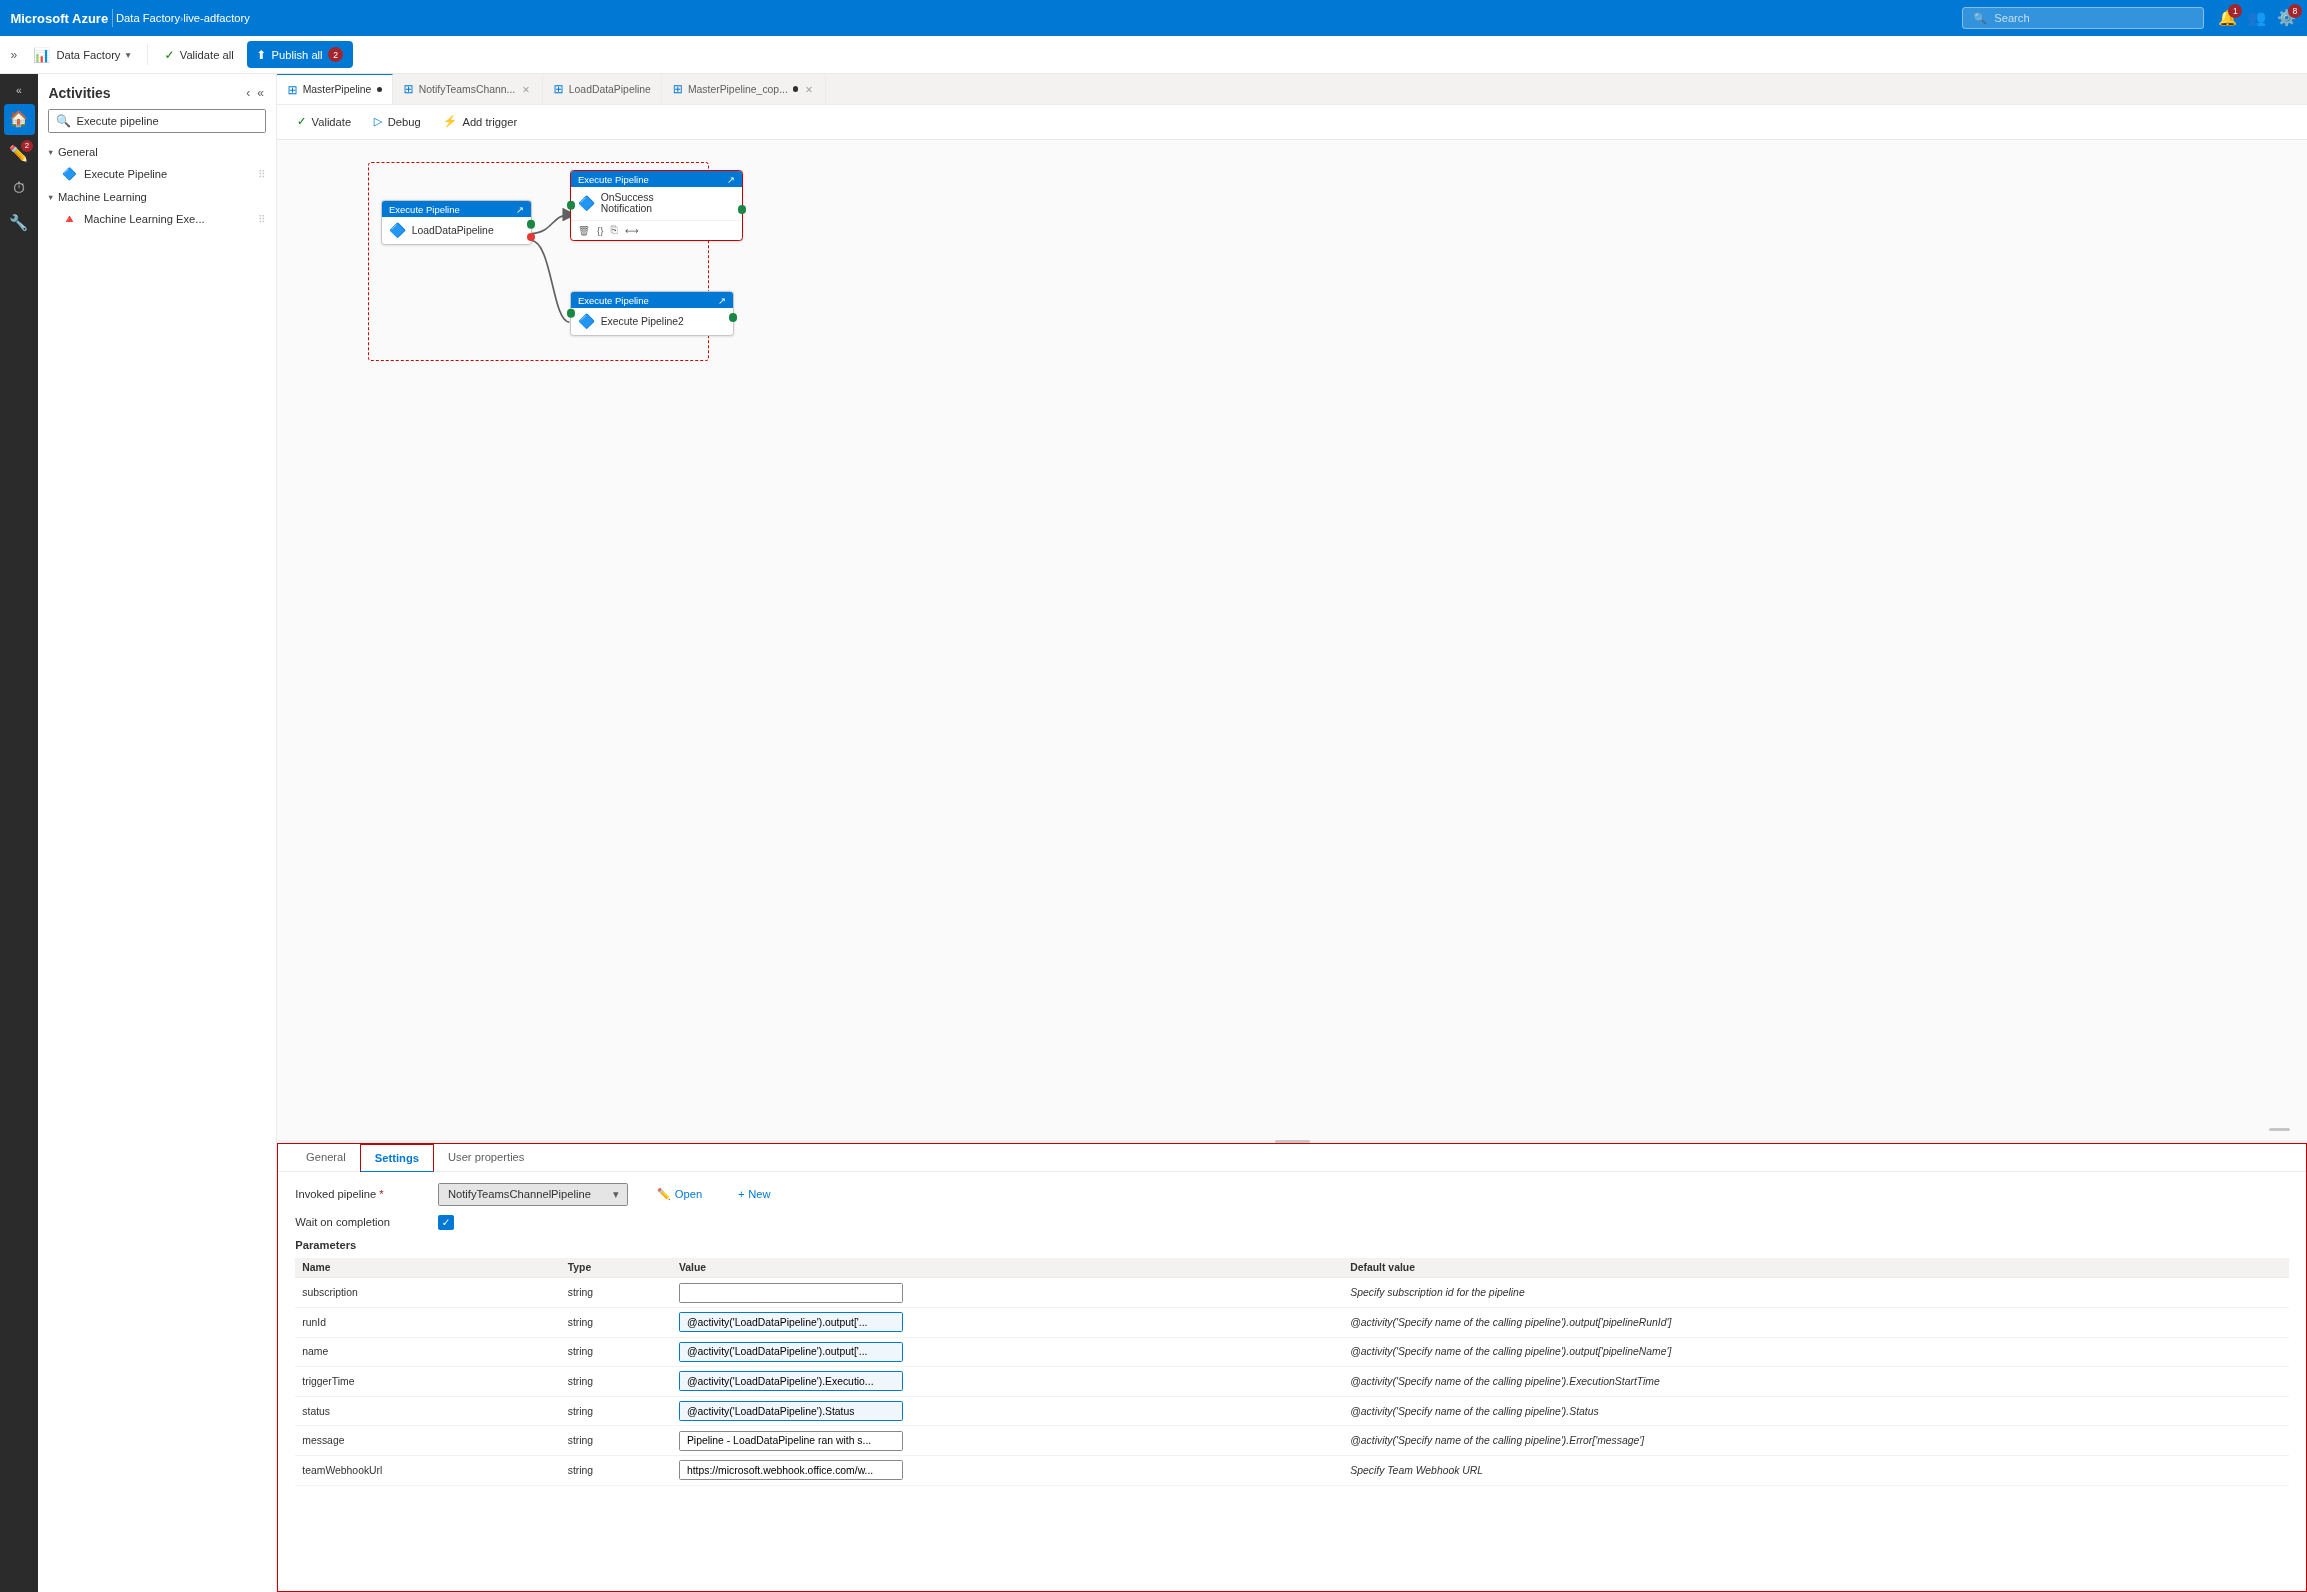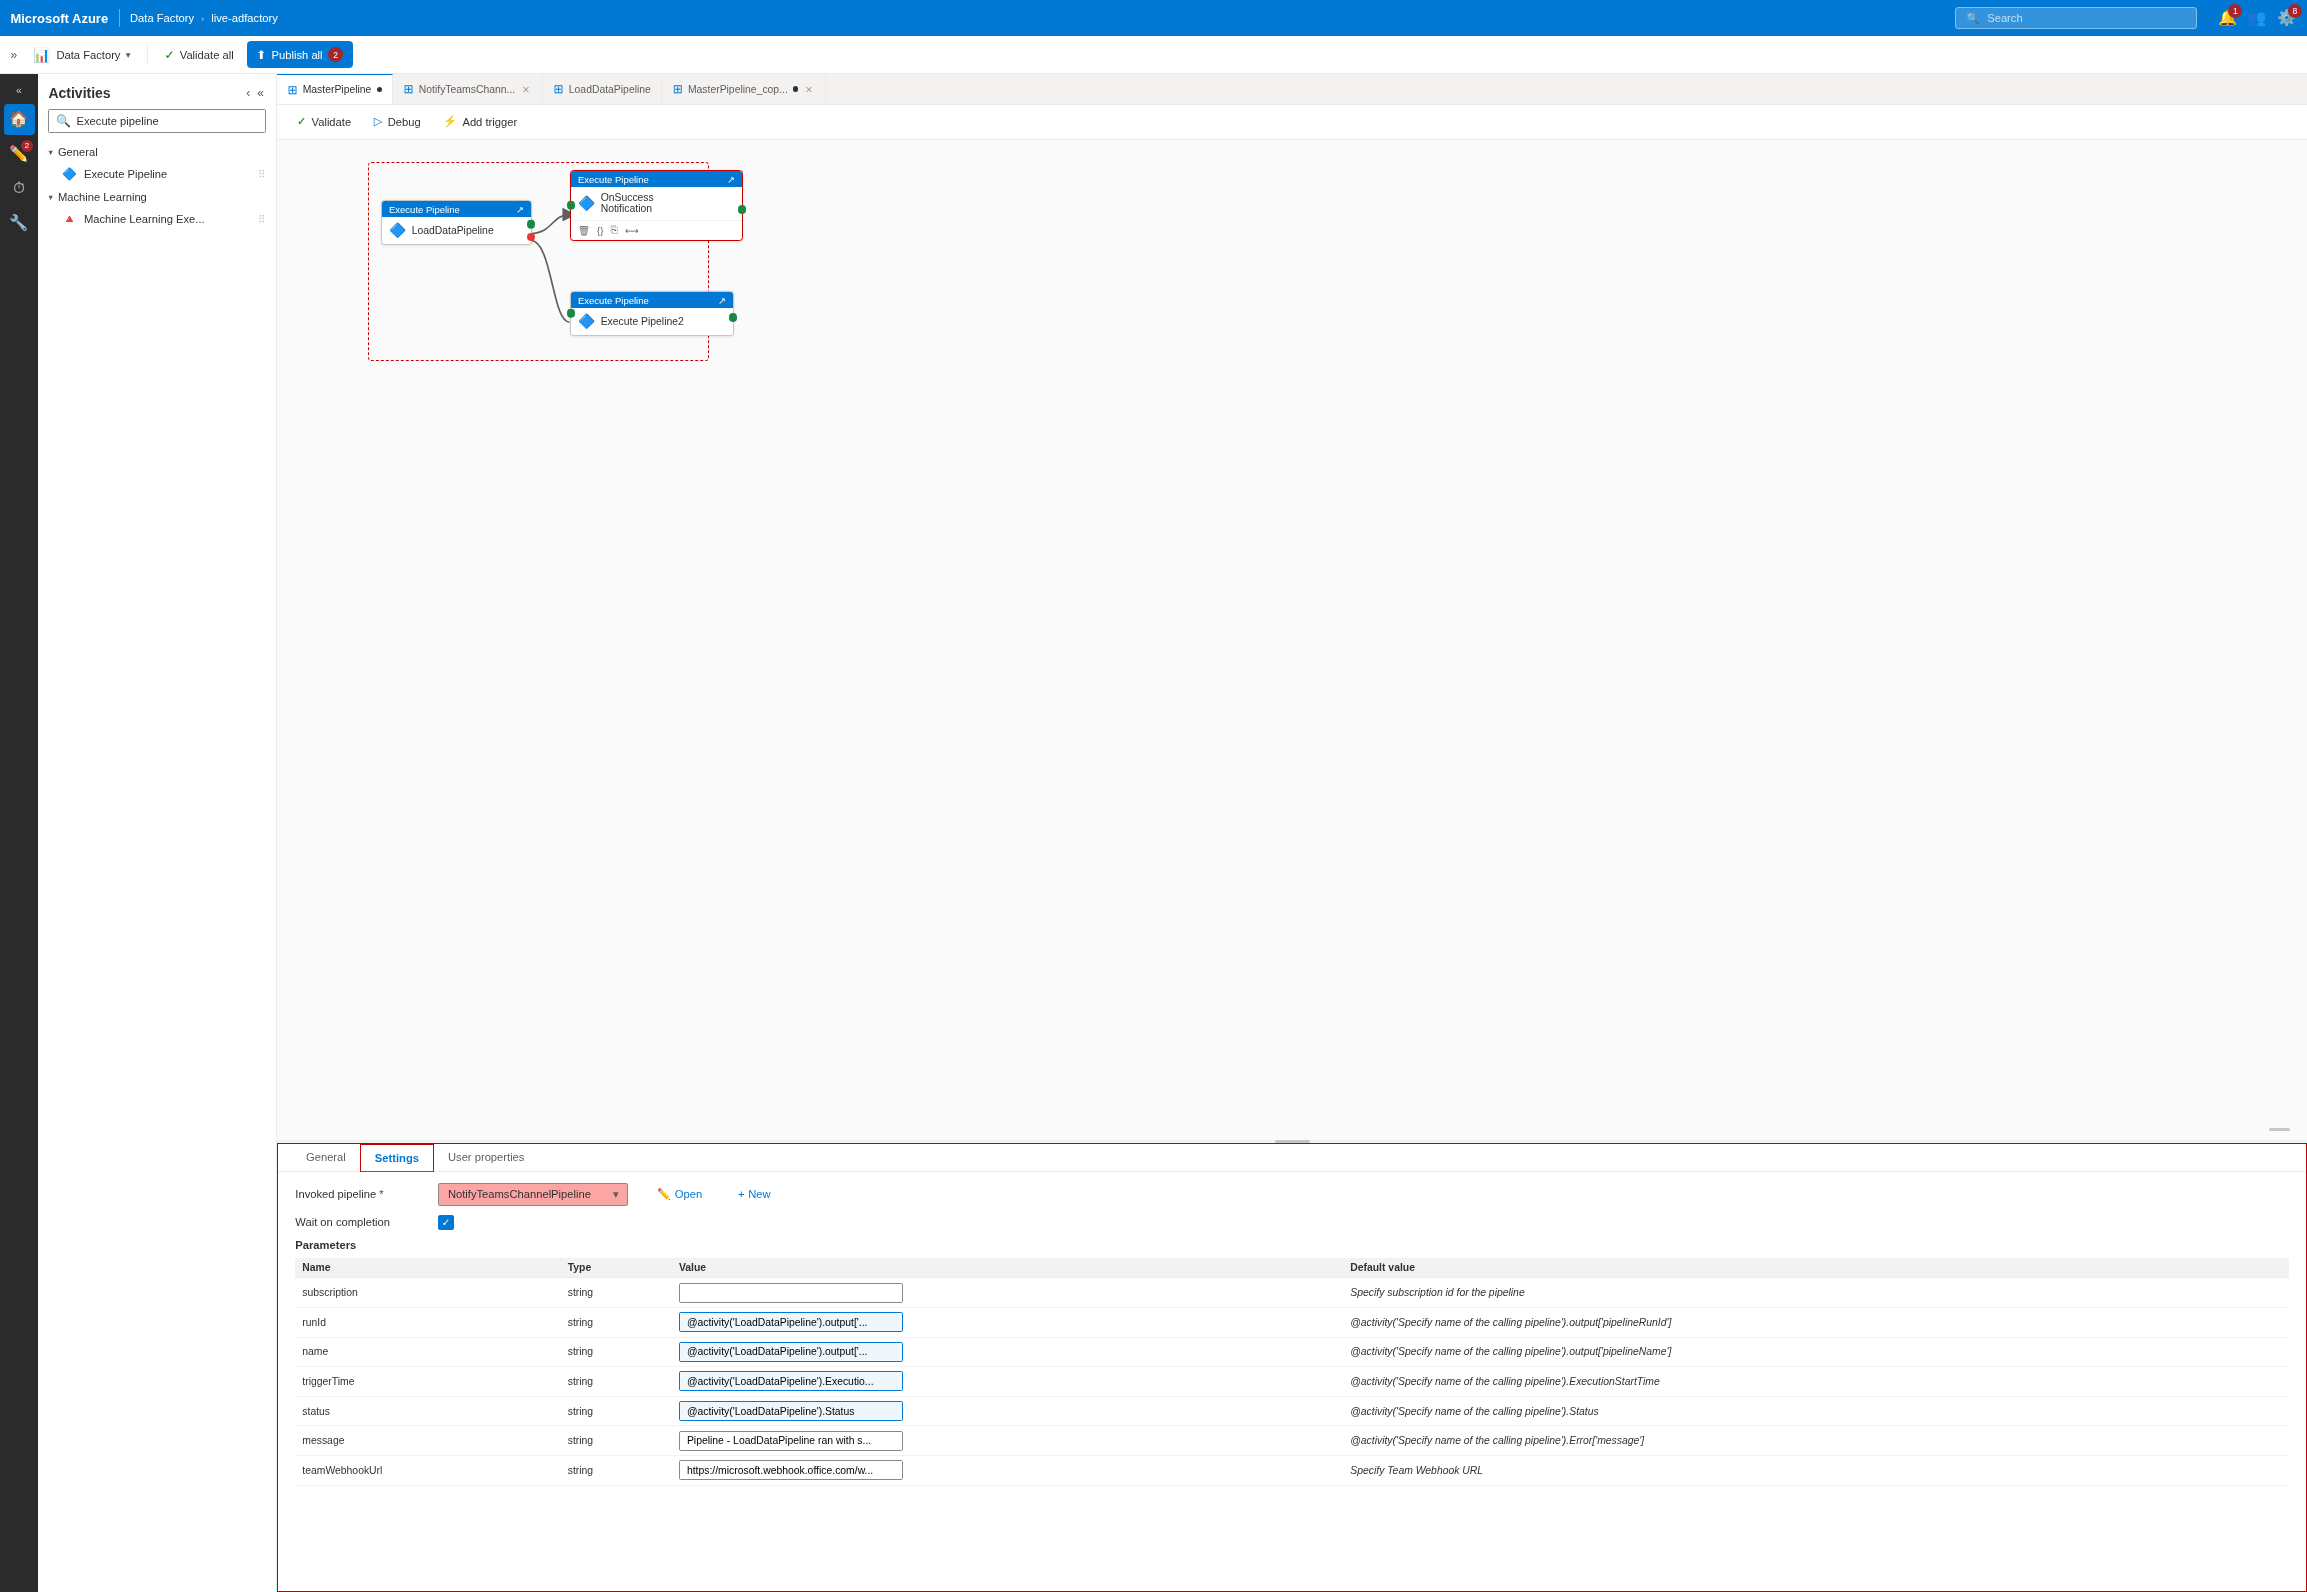--- a/index.html
+++ b/index.html
@@ -5,21 +5,21 @@
     * { box-sizing: border-box; margin: 0; padding: 0; }
     body { font-family: 'Segoe UI', sans-serif; font-size: 11.2px; background: #f3f2f1; color: #323130; overflow: hidden; height: 100vh; }
 
     
     .top-nav {
       background: #0078d4;
       height: 36px;
       display: flex;
       align-items: center;
       padding: 0 10.4px;
-      gap: 7px;
+      gap: 0;
       color: white;
     }
     .top-nav-divider { width: 0.9px; height: 17.3px; background: rgba(255,255,255,0.4); margin: 0 3.5px; }
     .top-nav-search {
       margin-left: auto;
       background: rgba(255,255,255,0.2);
       border: 0.9px solid rgba(255,255,255,0.4);
       border-radius: 3.5px;
       padding: 3.5px 10.4px;
       color: white;
@@ -339,21 +339,21 @@
       font-weight: 500;
     }
     .form-label .required { color: #a4262c; }
     .pipeline-select {
       display: flex;
       align-items: center;
       border: 0.9px solid #8a8886;
       border-radius: 1.7px;
       padding: 4.3px 8.6px;
       min-width: 190px;
-      background: #fca5a5;
+      background: #e5e5e5;
       cursor: pointer;
       font-size: 11.2px;
       gap: 7px;
       justify-content: space-between;
     }
     .open-btn {
       display: flex;
       align-items: center;
       gap: 3.5px;
       color: #0078d4;

